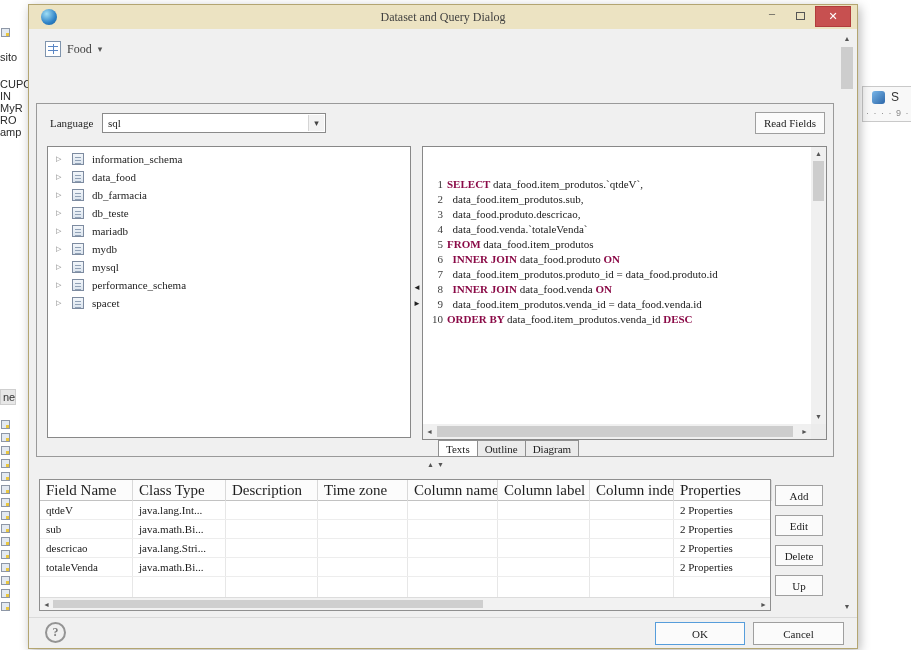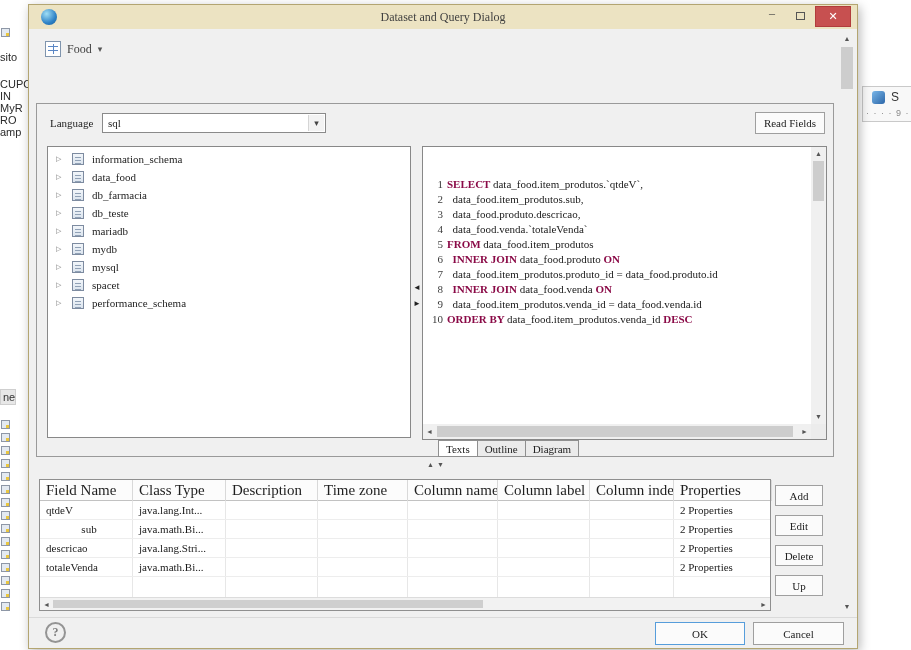--- a/index.html
+++ b/index.html
@@ -218,26 +218,26 @@
             <span class="tree-label">mydb</span>
           </div>
           <div class="tree-item">
             <span class="expander">▷</span>
             <span class="db-icon"></span>
             <span class="tree-label">mysql</span>
           </div>
           <div class="tree-item">
             <span class="expander">▷</span>
             <span class="db-icon"></span>
+            <span class="tree-label">performance_schema</span>
+          </div>
+          <div class="tree-item">
+            <span class="expander">▷</span>
+            <span class="db-icon"></span>
             <span class="tree-label">spacet</span>
-          </div>
-          <div class="tree-item">
-            <span class="expander">▷</span>
-            <span class="db-icon"></span>
-            <span class="tree-label">performance_schema</span>
           </div>
         </div>
 
       <span class="sash-arrow sash-a1">◄</span>
       <span class="sash-arrow sash-a2">►</span>
 
       <div class="sql-panel">
         <div class="sql-code" id="sql-code">
             <div class="sql-line"><span class="ln">1</span><span><span class="kw">SELECT </span><span>data_food.item_produtos.`qtdeV`,</span></span></div>
             <div class="sql-line"><span class="ln">2</span><span><span>  data_food.item_produtos.sub,</span></span></div>
@@ -287,21 +287,21 @@
             <div class="t-cell" style="width: 93px;">qtdeV</div>
             <div class="t-cell" style="width: 93px;">java.lang.Int...</div>
             <div class="t-cell" style="width: 92px;"></div>
             <div class="t-cell" style="width: 90px;"></div>
             <div class="t-cell" style="width: 90px;"></div>
             <div class="t-cell" style="width: 92px;"></div>
             <div class="t-cell" style="width: 84px;"></div>
             <div class="t-cell" style="width: 98px;">2 Properties</div>
           </div>
           <div class="t-row">
-            <div class="t-cell" style="width: 93px; text-align: center;">sub</div>
+            <div class="t-cell" style="width: 93px;">sub</div>
             <div class="t-cell" style="width: 93px;">java.math.Bi...</div>
             <div class="t-cell" style="width: 92px;"></div>
             <div class="t-cell" style="width: 90px;"></div>
             <div class="t-cell" style="width: 90px;"></div>
             <div class="t-cell" style="width: 92px;"></div>
             <div class="t-cell" style="width: 84px;"></div>
             <div class="t-cell" style="width: 98px;">2 Properties</div>
           </div>
           <div class="t-row">
             <div class="t-cell" style="width: 93px;">descricao</div>

